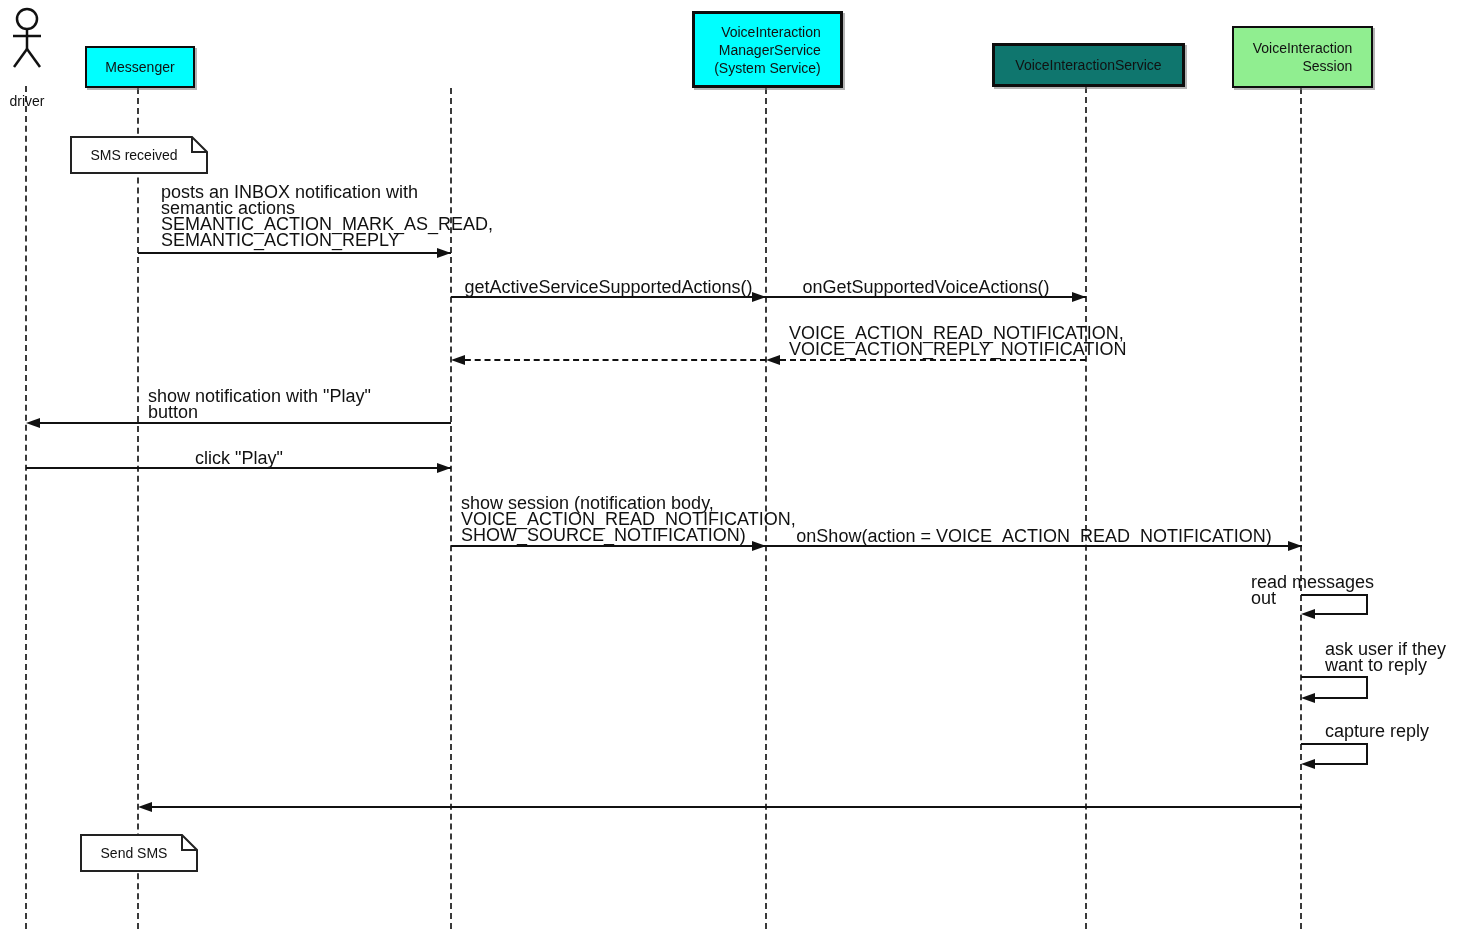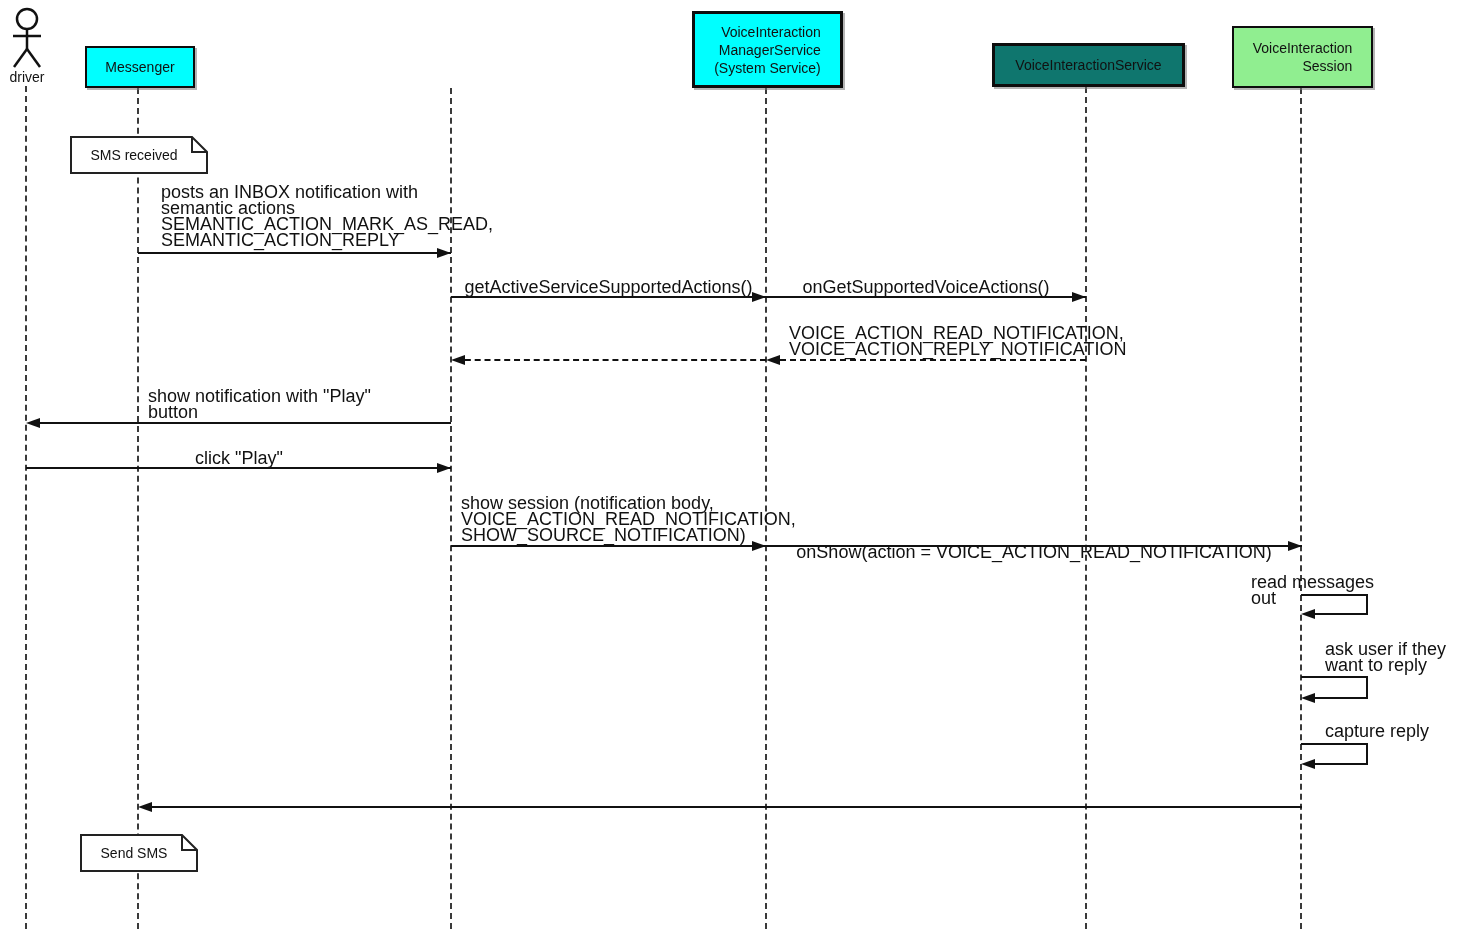--- a/index.html
+++ b/index.html
@@ -22,21 +22,21 @@
   }
   .msg-line { position:absolute; height:0; border-top:2px solid #111; z-index:2; }
   .msg-line.dashed { border-top-style:dashed; }
   .vline { position:absolute; width:0; border-left:2px solid #111; z-index:2; }
   .head-right { position:absolute; width:0; height:0; z-index:2;
     border-top:5px solid transparent; border-bottom:5px solid transparent; border-left:14px solid #111; }
   .head-left { position:absolute; width:0; height:0; z-index:2;
     border-top:5px solid transparent; border-bottom:5px solid transparent; border-right:14px solid #111; }
   .msg-label { position:absolute; font-size:18px; line-height:16px; white-space:pre-line; z-index:2; }
   .msg-label.center { text-align:center; }
-  .actor-label { position:absolute; font-size:14px; text-align:center; z-index:2; }
+  .actor-label { position:absolute; font-size:14px; text-align:center; z-index:2;margin-top:24px; }
   svg { display:block; }
 </style>
 </head>
 <body>
 
 <div id="canvas">
 
   <div class="lifeline" style="left:25px; top:86px; height:843px;"></div>
   <div class="lifeline" style="left:137px; top:88px; height:841px;"></div>
   <div class="lifeline" style="left:450px; top:88px; height:841px;"></div>
@@ -100,21 +100,21 @@
   <div class="msg-label center" style="left:26px; top:450px; width:426px;">click "Play"</div>
   <div class="msg-line" style="left:26px; top:467px; width:425px;"></div>
   <div class="head-right" style="left:437px; top:463px;"></div>
 
   <div class="msg-label" style="left:461px; top:495px; width:300px;">show session (notification body,
 VOICE_ACTION_READ_NOTIFICATION,
 SHOW_SOURCE_NOTIFICATION)</div>
   <div class="msg-line" style="left:451px; top:545px; width:315px;"></div>
   <div class="head-right" style="left:752px; top:541px;"></div>
 
-  <div class="msg-label center" style="left:766px; top:528px; width:536px;margin-top:16px;">onShow(action = VOICE_ACTION_READ_NOTIFICATION)</div>
+  <div class="msg-label center" style="left:766px; top:528px; width:536px;">onShow(action = VOICE_ACTION_READ_NOTIFICATION)</div>
   <div class="msg-line" style="left:766px; top:545px; width:536px;"></div>
   <div class="head-right" style="left:1288px; top:541px;"></div>
 
   <div class="msg-label" style="left:1251px; top:574px; width:130px;">read messages out</div>
   <div class="msg-line" style="left:1301px; top:594px; width:67px;"></div>
   <div class="vline" style="left:1366px; top:594px; height:20px;"></div>
   <div class="msg-line" style="left:1305px; top:613px; width:63px;"></div>
   <div class="head-left" style="left:1301px; top:609px;"></div>
 
   <div class="msg-label" style="left:1325px; top:641px; width:130px;">ask user if they

